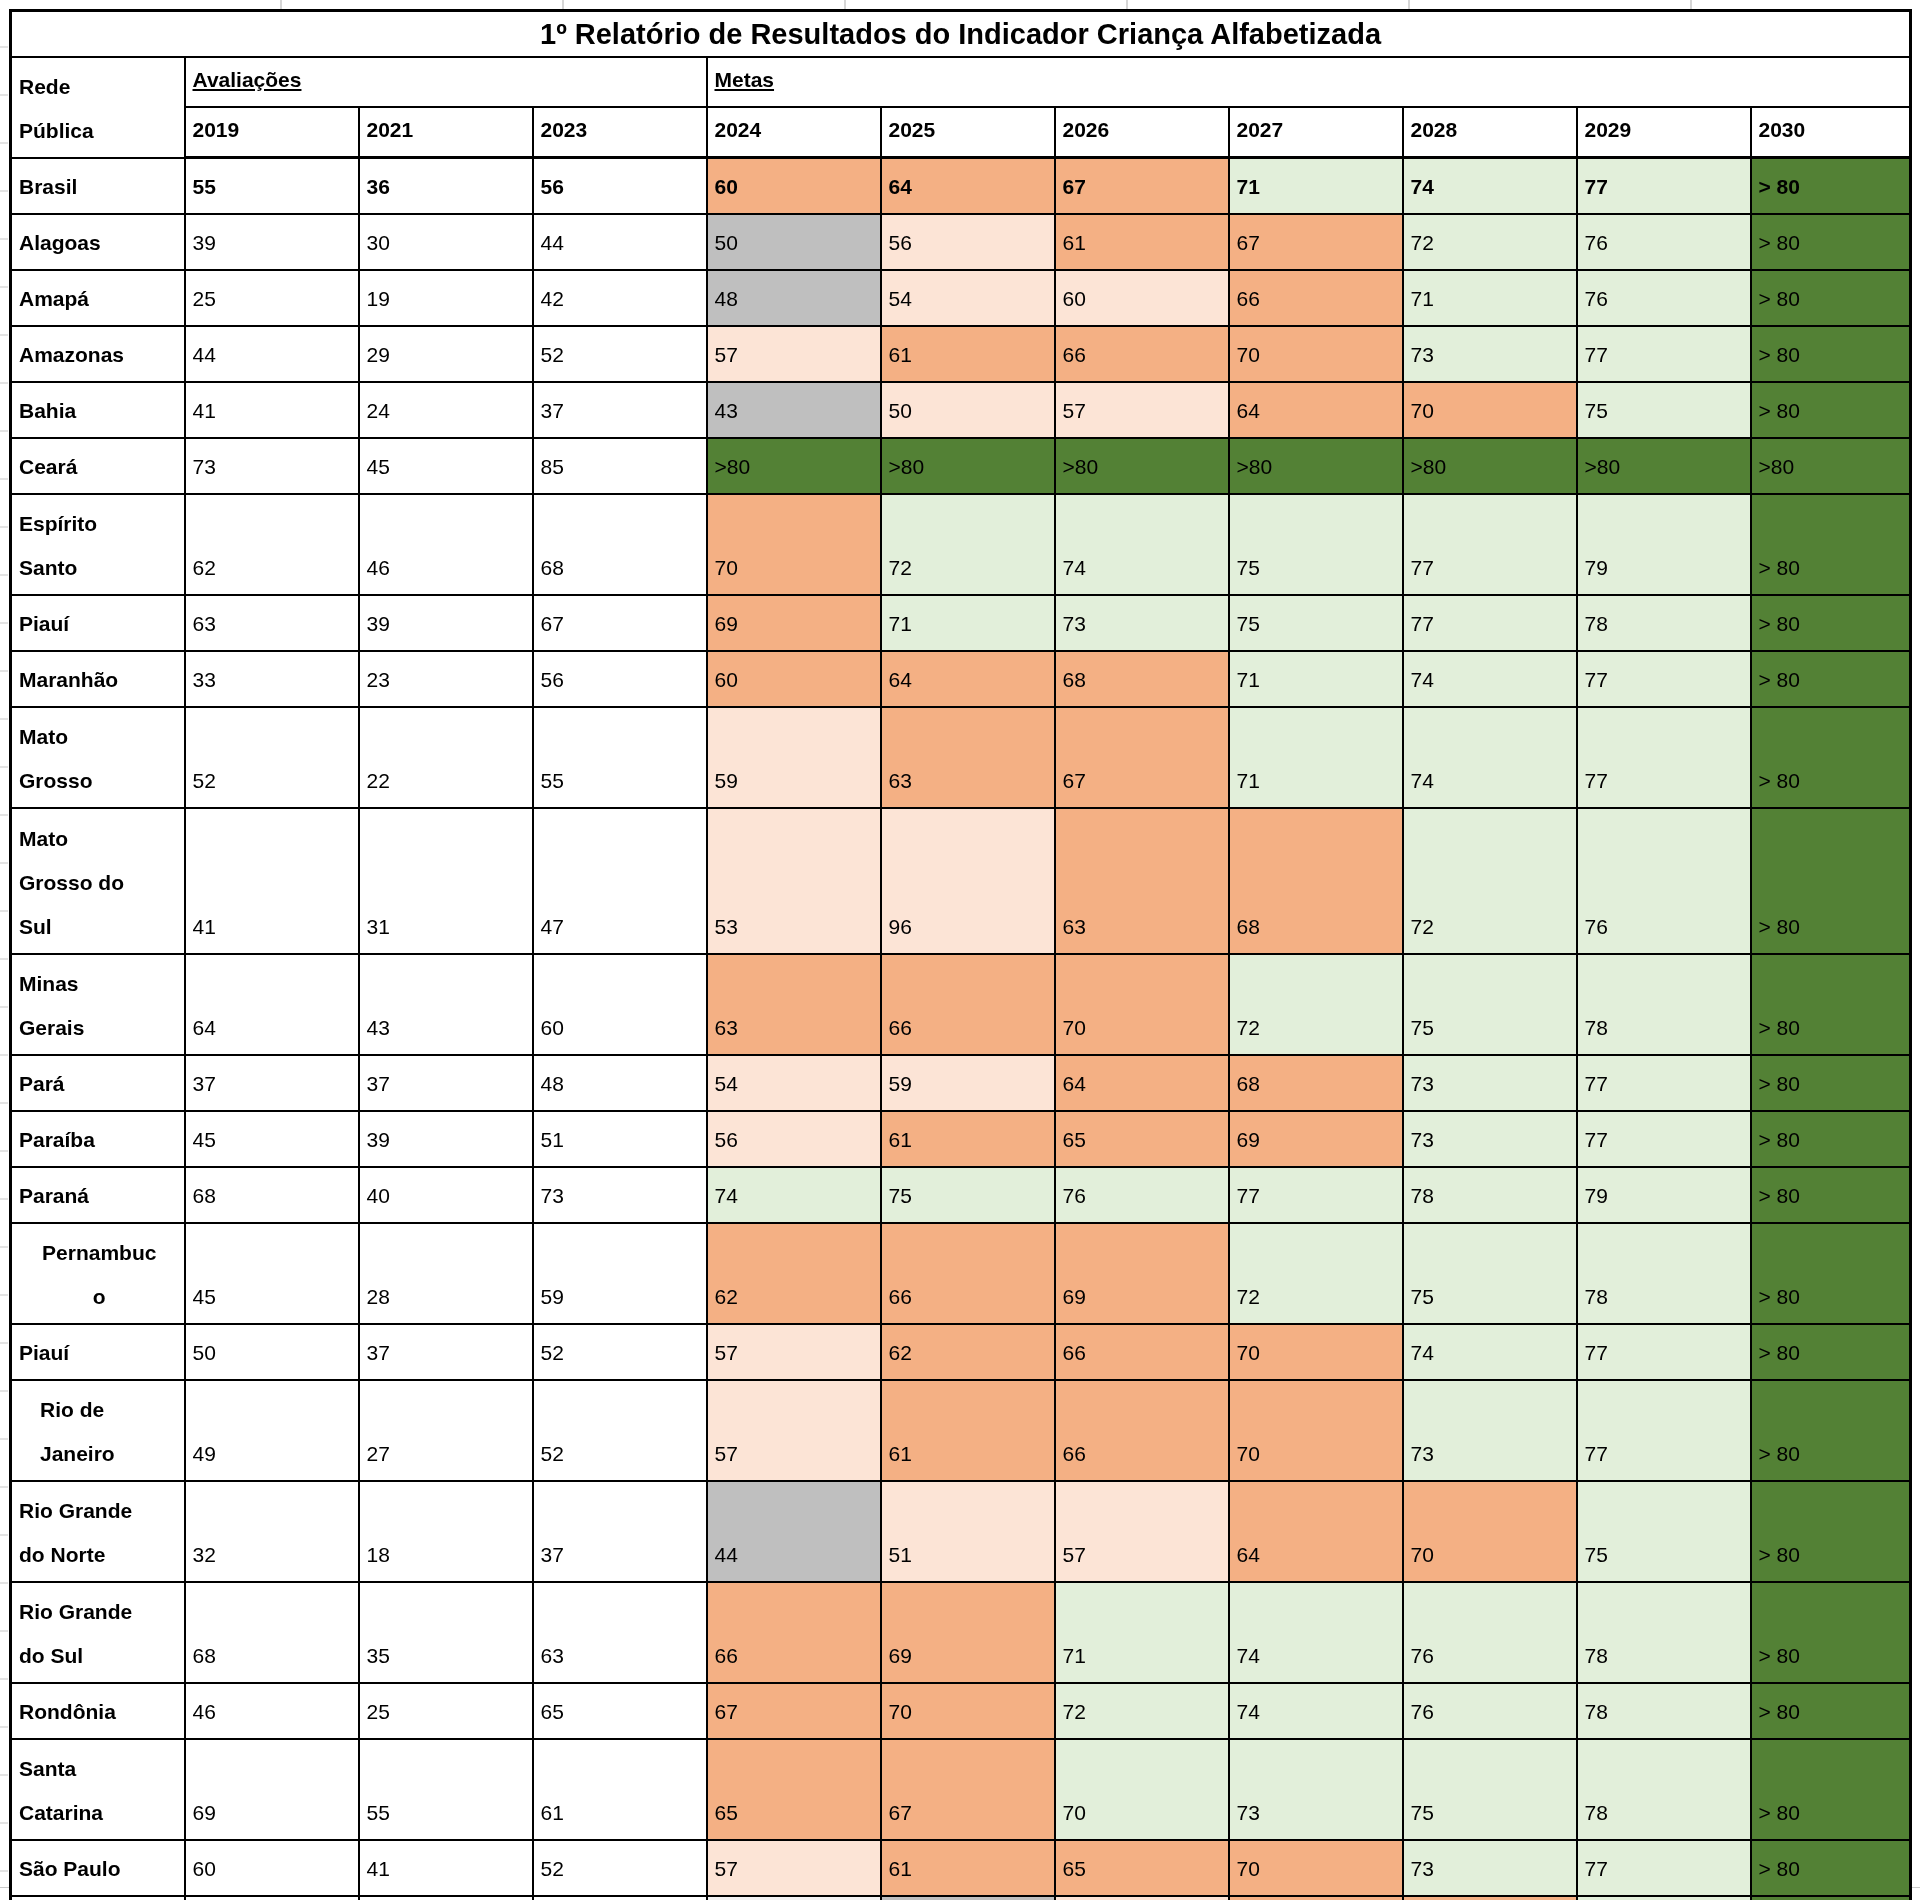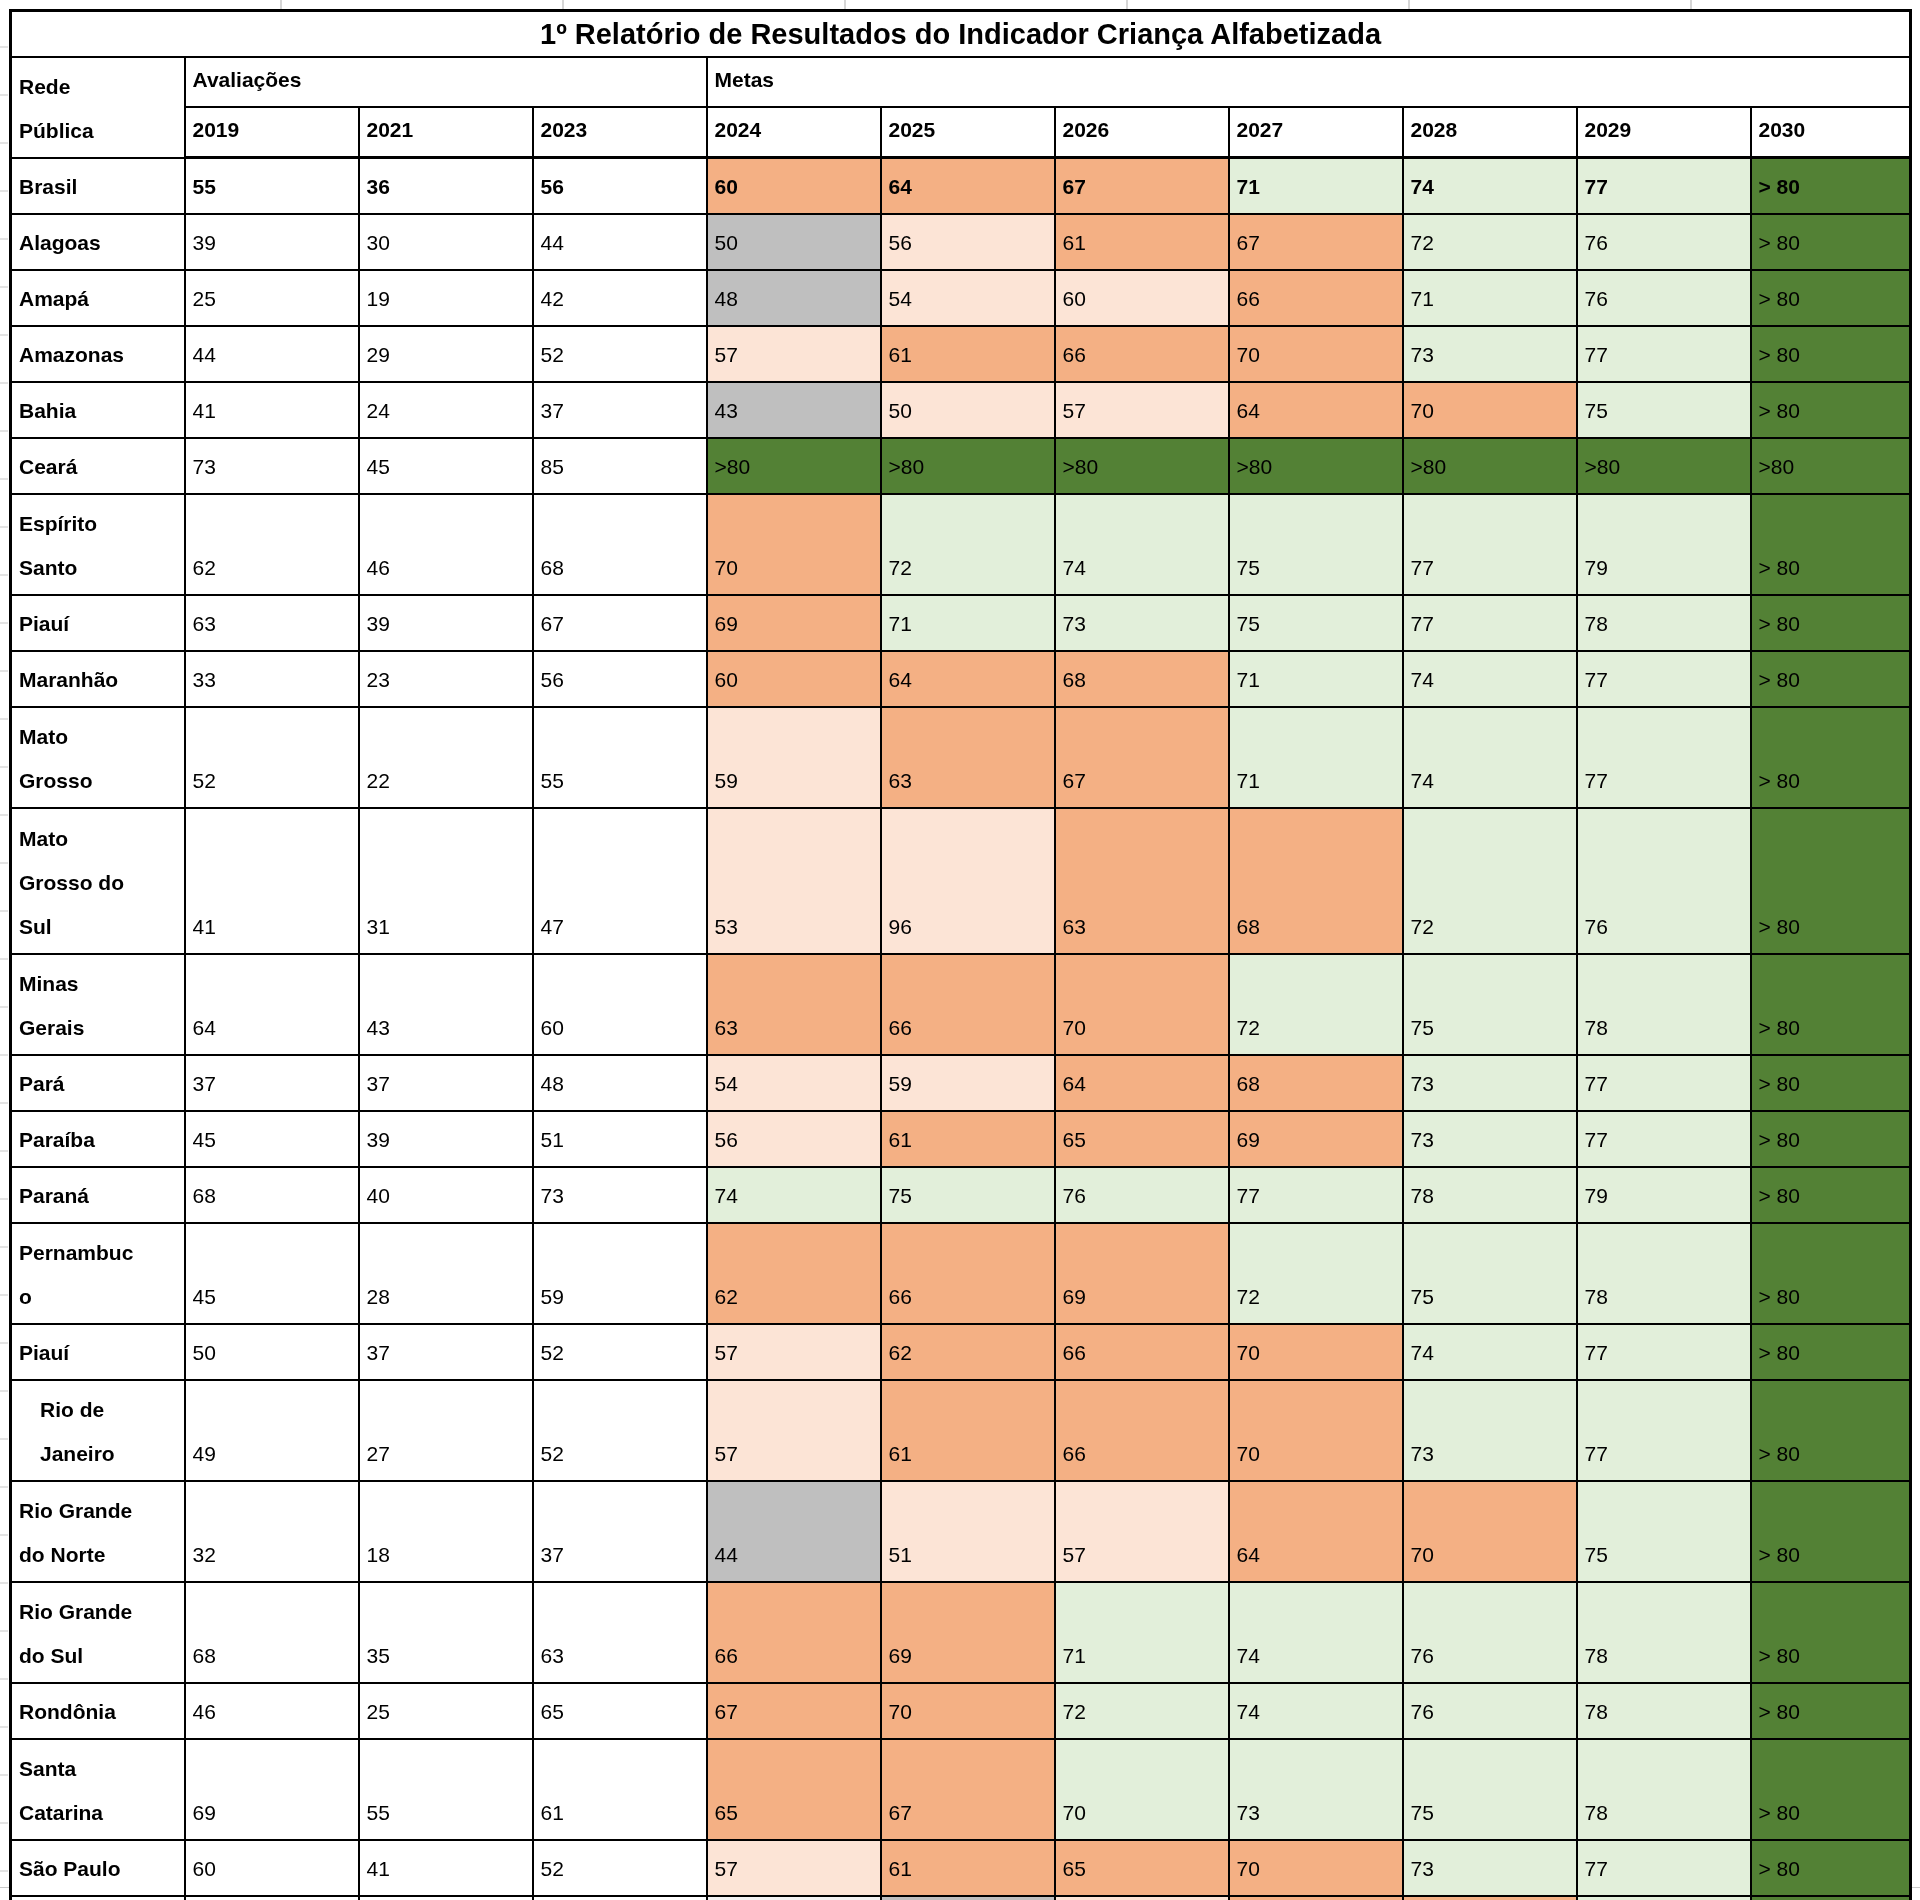--- a/index.html
+++ b/index.html
@@ -35,21 +35,21 @@
     text-align:left;
     font-size:21px; line-height:44px;
     font-weight:normal;
     overflow:hidden;
     white-space:nowrap;
   }
   th.title-cell {
     text-align:center; font-weight:bold; font-size:29px;
     height:44px; line-height:44px; padding:0 4px;
   }
-  th.group { font-weight:bold; height:40px; }
+  th.group { font-weight:bold; height:40px;text-decoration:underline; }
   th.rede  { font-weight:bold; white-space:pre-line; vertical-align:bottom; }
   tr.year-row th { font-weight:bold; height:40px; border-bottom:3px solid #000; }
   td.label { font-weight:bold; white-space:pre-line; }
   .bold { font-weight:bold; }
 </style>
 </head>
 <body>
 
 <div class="grid-top"></div>
 <div class="grid-left"></div>
@@ -287,21 +287,21 @@
         <td>73</td>
         <td style="background: rgb(226, 239, 218);">74</td>
         <td style="background: rgb(226, 239, 218);">75</td>
         <td style="background: rgb(226, 239, 218);">76</td>
         <td style="background: rgb(226, 239, 218);">77</td>
         <td style="background: rgb(226, 239, 218);">78</td>
         <td style="background: rgb(226, 239, 218);">79</td>
         <td style="background: rgb(83, 129, 53);">&gt; 80</td>
       </tr>
       <tr>
-        <td class="label" style="height: 95px;">Pernambuc
+        <td class="label" style="height: 95px; text-align: center;">Pernambuc
 o</td>
         <td>45</td>
         <td>28</td>
         <td>59</td>
         <td style="background: rgb(244, 176, 132);">62</td>
         <td style="background: rgb(244, 176, 132);">66</td>
         <td style="background: rgb(244, 176, 132);">69</td>
         <td style="background: rgb(226, 239, 218);">72</td>
         <td style="background: rgb(226, 239, 218);">75</td>
         <td style="background: rgb(226, 239, 218);">78</td>

